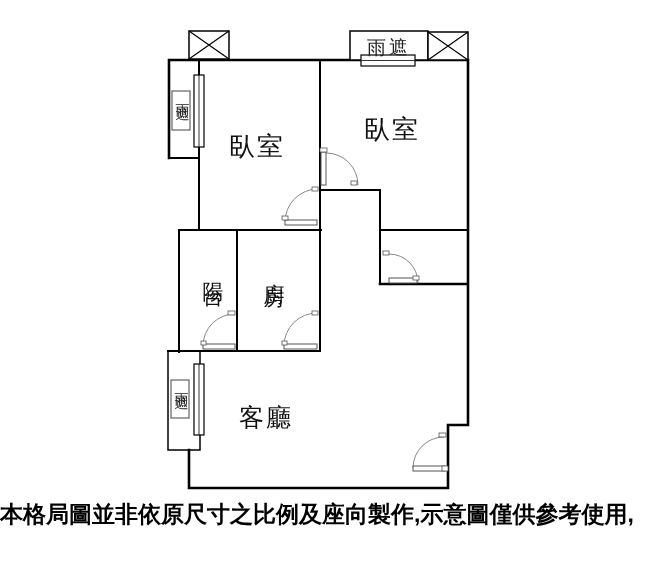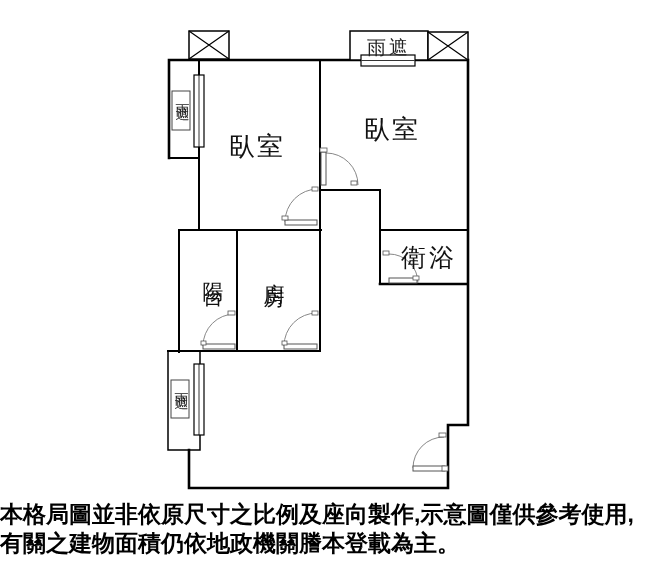--- a/index.html
+++ b/index.html
@@ -117,32 +117,31 @@
         <rect x="439" y="433" width="7" height="4" fill="#fff" stroke="#555" stroke-width="0.8"></rect>
         <rect x="442" y="466" width="6" height="5" fill="#fff" stroke="#555" stroke-width="0.8"></rect>
       </g>
     </g>
   </svg>
 
   <div class="lbl h room" style="left:204px;top:129px;width:106px;">臥室</div>
 
   <div class="lbl h room" style="left:339px;top:112px;width:106px;">臥室</div>
 
-  <div class="lbl h" style="left:376px;top:241px;width:106px;font-size:25px;letter-spacing:3px;">衛浴</div>
 
 
+  <div class="lbl h" style="left:213px;top:401px;width:106px;font-size:25px;letter-spacing:2px;">客廳</div>
 
   <div class="vtext" style="left:199px;top:266px;font-size:21px;letter-spacing:3px;">陽台</div>
 
   <div class="vtext" style="left:260px;top:266px;font-size:21px;letter-spacing:3px;">廚房</div>
 
   <div class="lbl h" style="left:350px;top:35px;width:78px;font-size:19px;letter-spacing:3px;color:#222;">雨遮</div>
 
   <div class="vtext" style="left:174px;top:93px;font-size:14px;letter-spacing:2px;color:#222;">雨遮</div>
 
   <div class="vtext" style="left:173px;top:382px;font-size:14px;letter-spacing:2px;color:#222;">雨遮</div>
 
   <div class="disclaimer">
     <div>本格局圖並非依原尺寸之比例及座向製作,示意圖僅供參考使用,</div>
-    <div>有關之建物面積仍依地政機關謄本登載為主。</div>
   </div>
 
 </div>
 
 </body></html>

